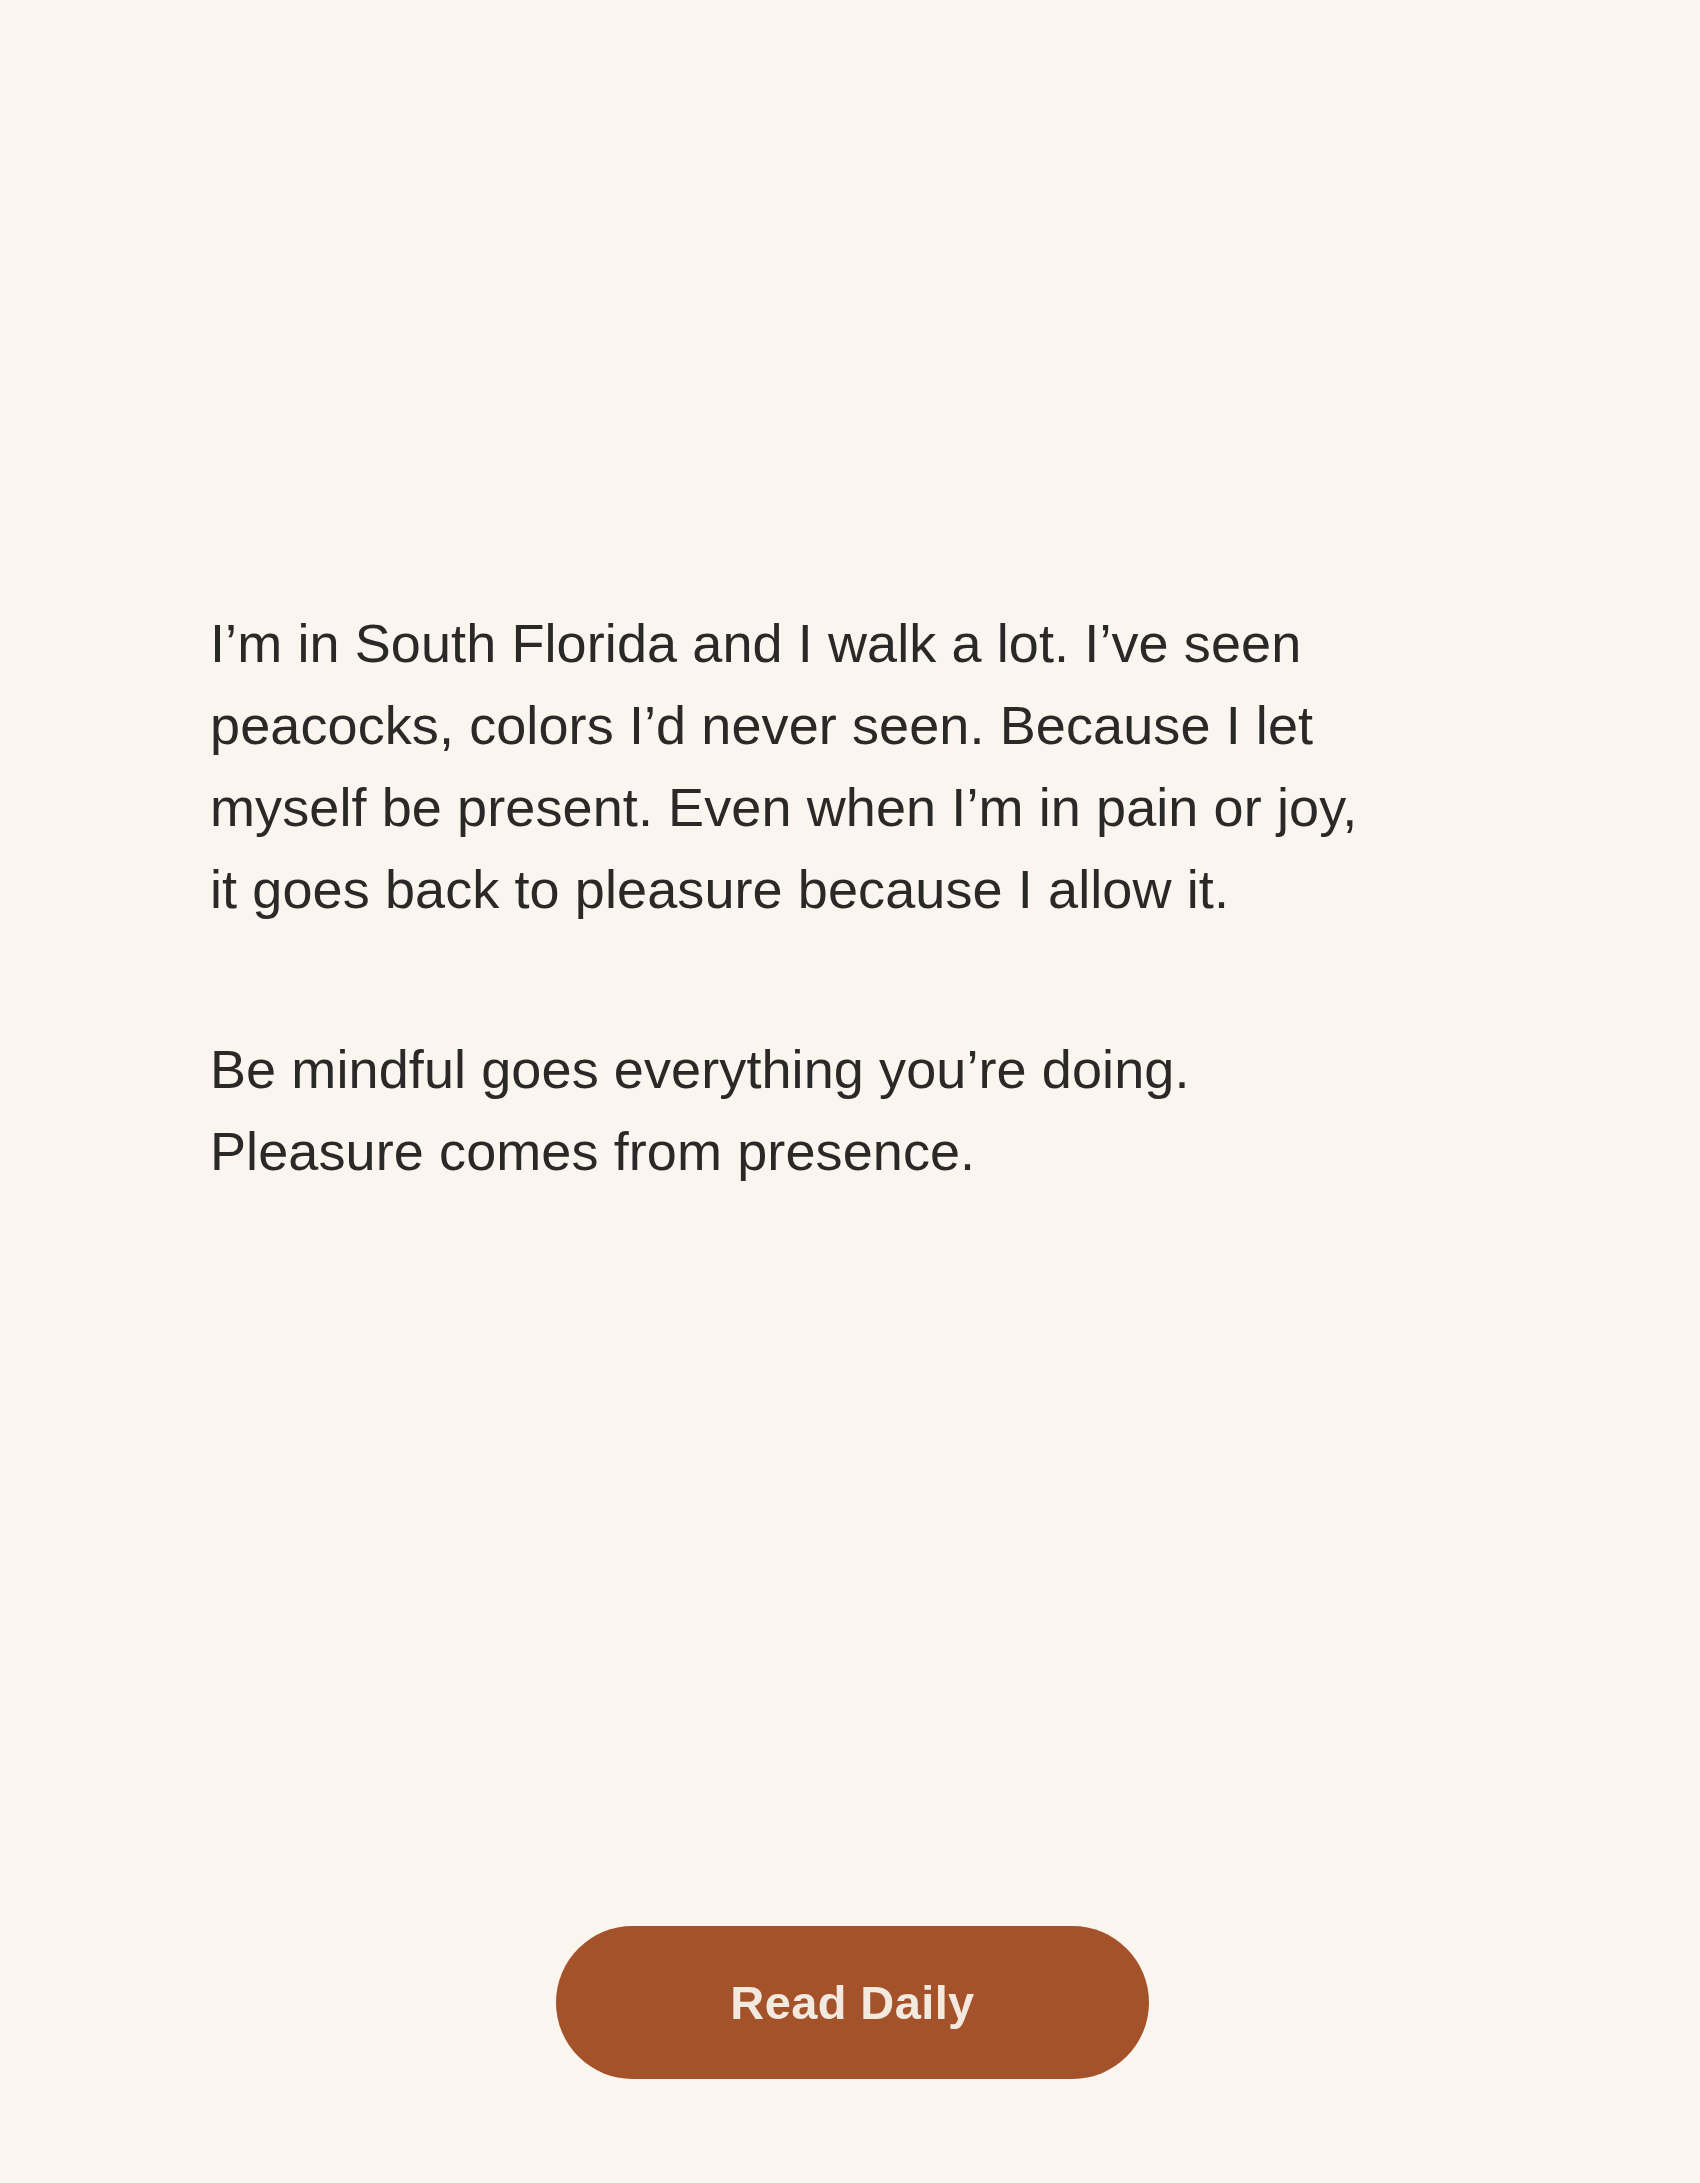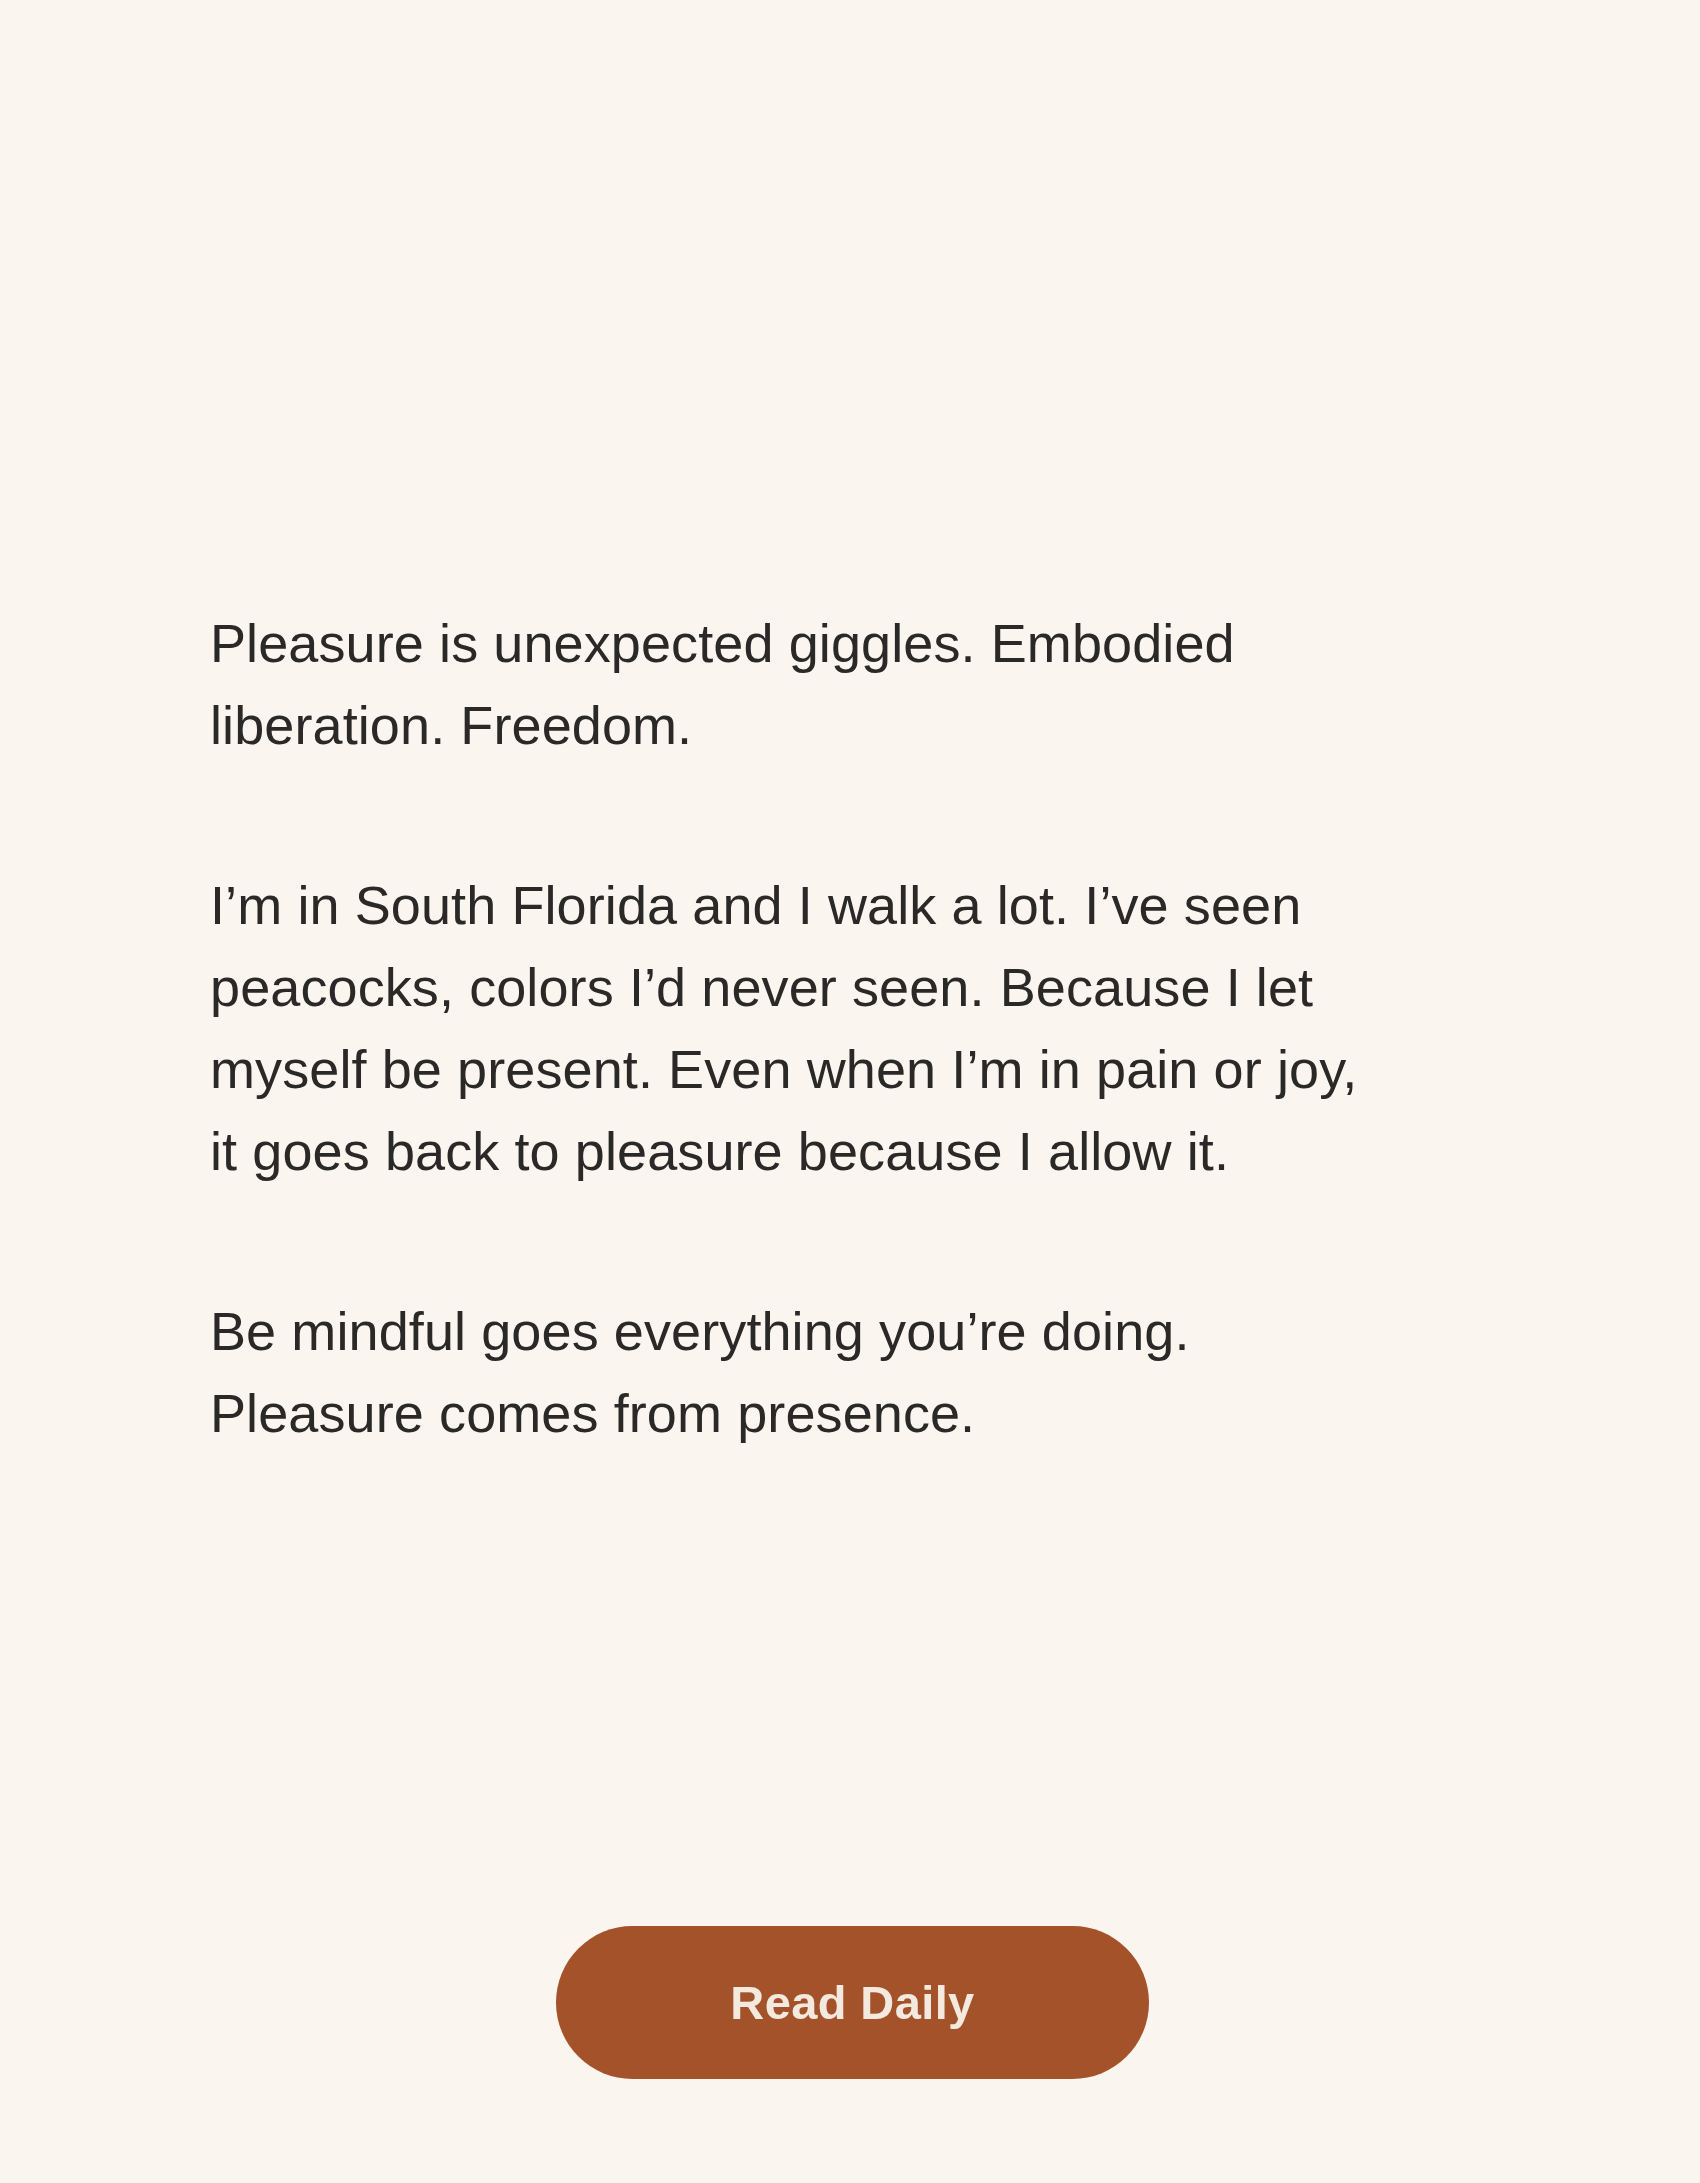--- a/index.html
+++ b/index.html
@@ -79,22 +79,20 @@
     cursor: pointer;
   }
 </style>
 </head>
 <body>
 
 <div id="page">
 
 
   <div class="article-body">
-    <p>Pleasure is unexpected giggles. Embodied
-liberation. Freedom.</p>
     <p>I’m in South Florida and I walk a lot. I’ve seen
 peacocks, colors I’d never seen. Because I let
 myself be present. Even when I’m in pain or joy,
 it goes back to pleasure because I allow it.</p>
     <p>Be mindful goes everything you’re doing.
 Pleasure comes from presence.</p>
   </div>
 
   <div class="cta-row">
     <button class="cta-button">Read Daily</button>

